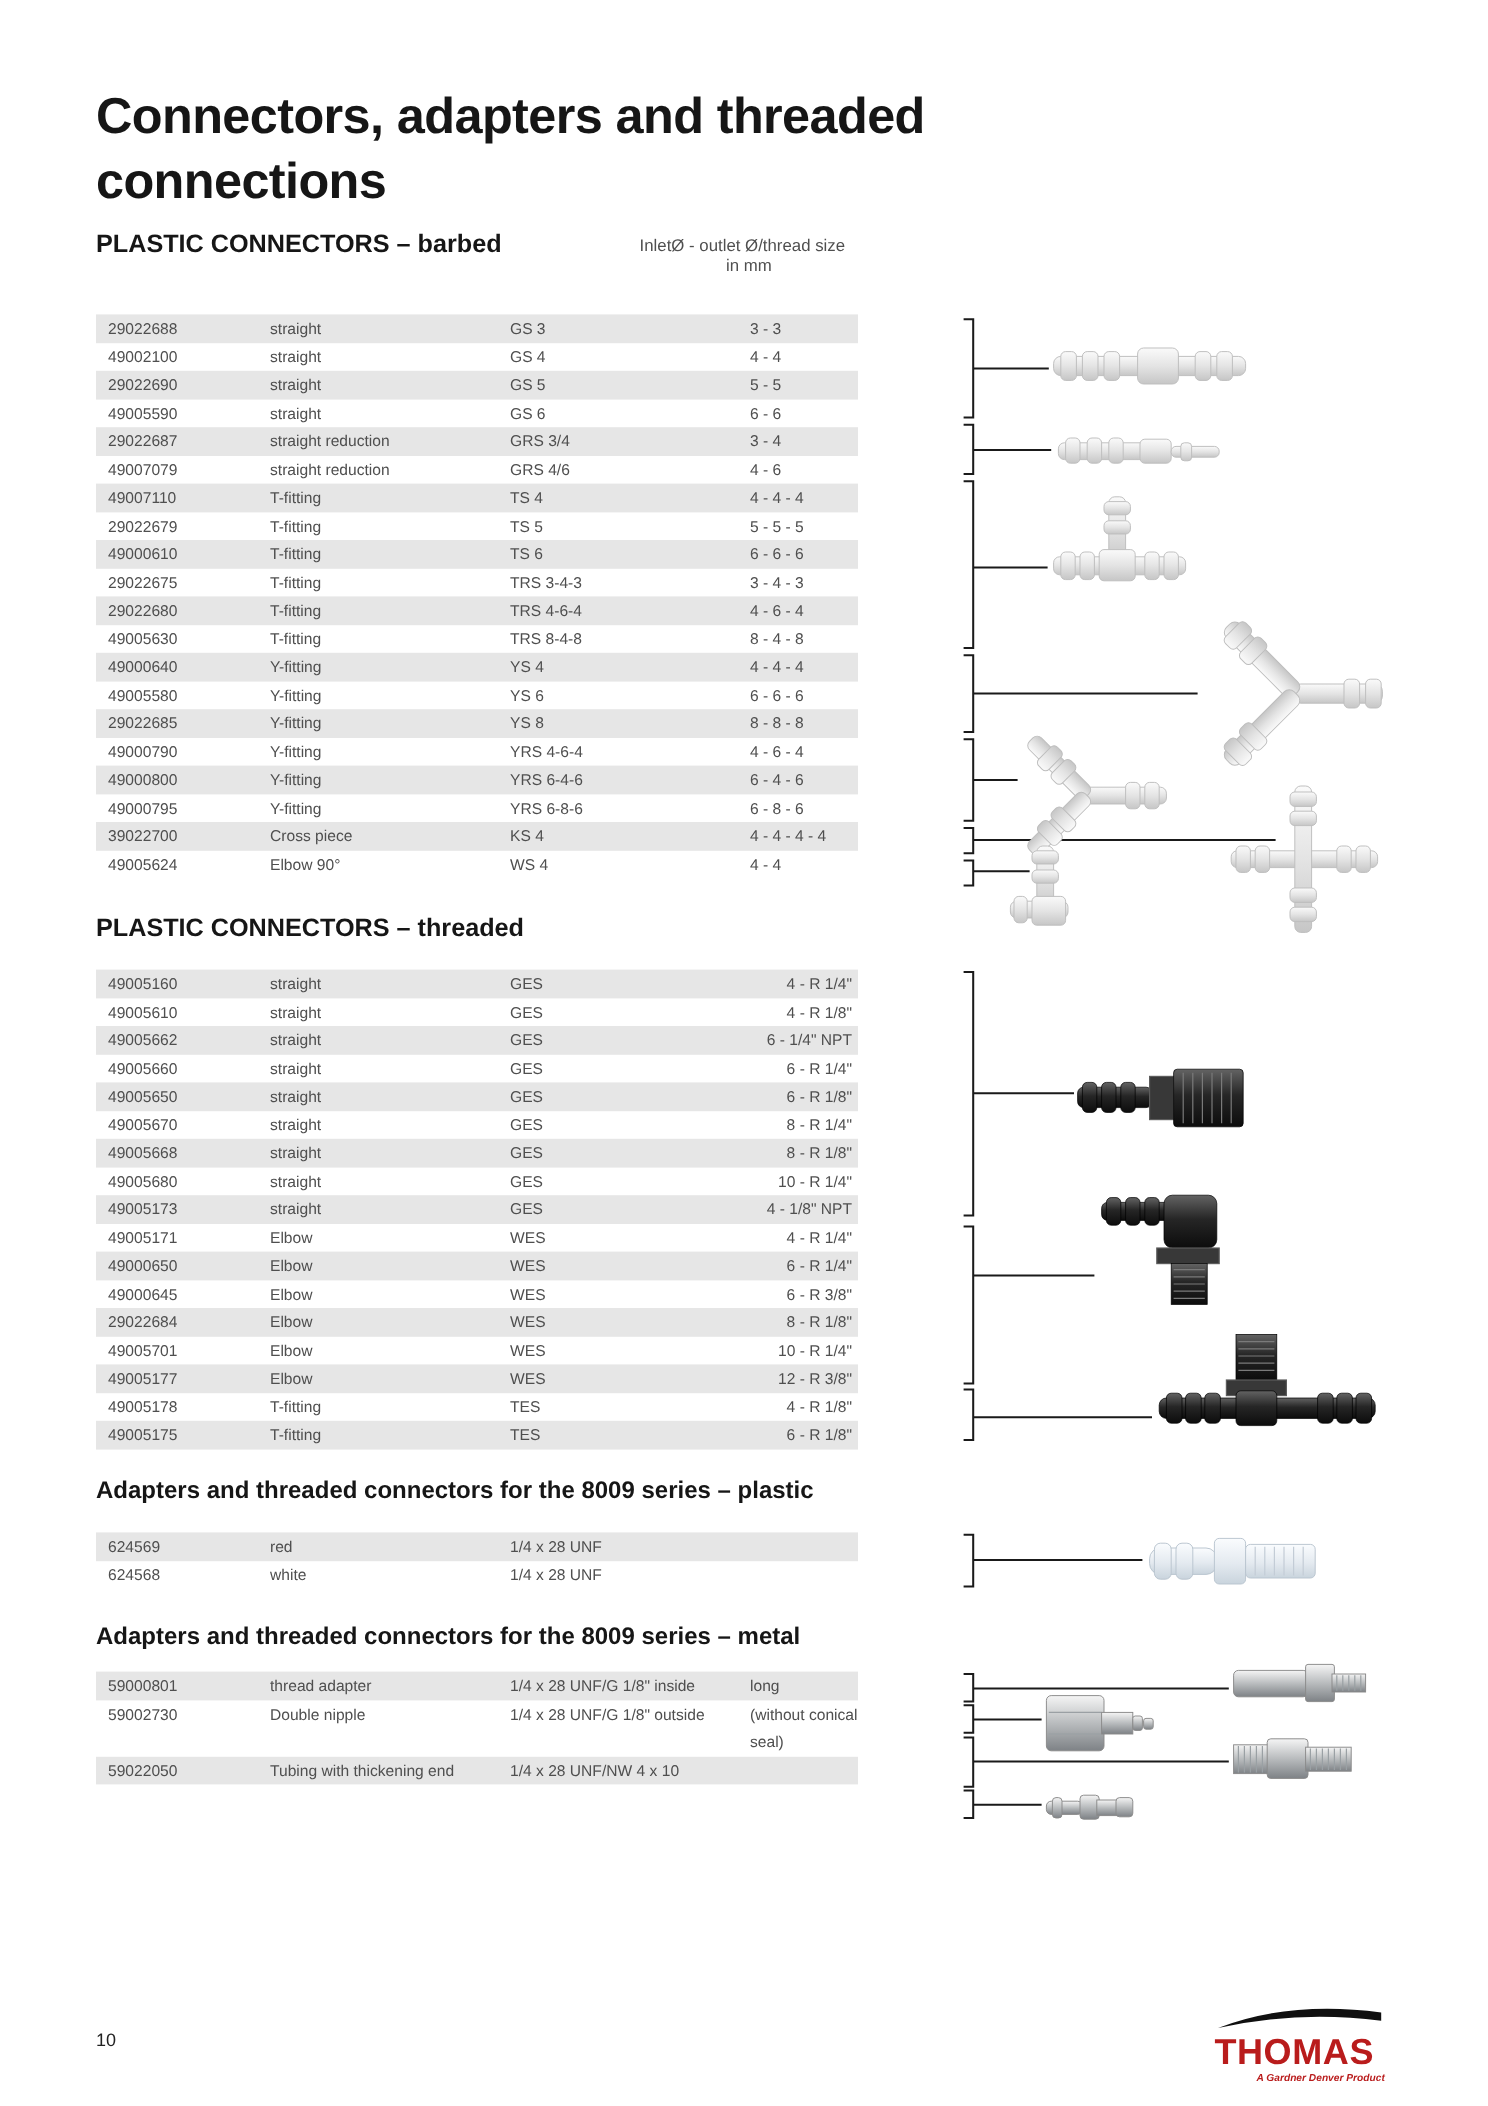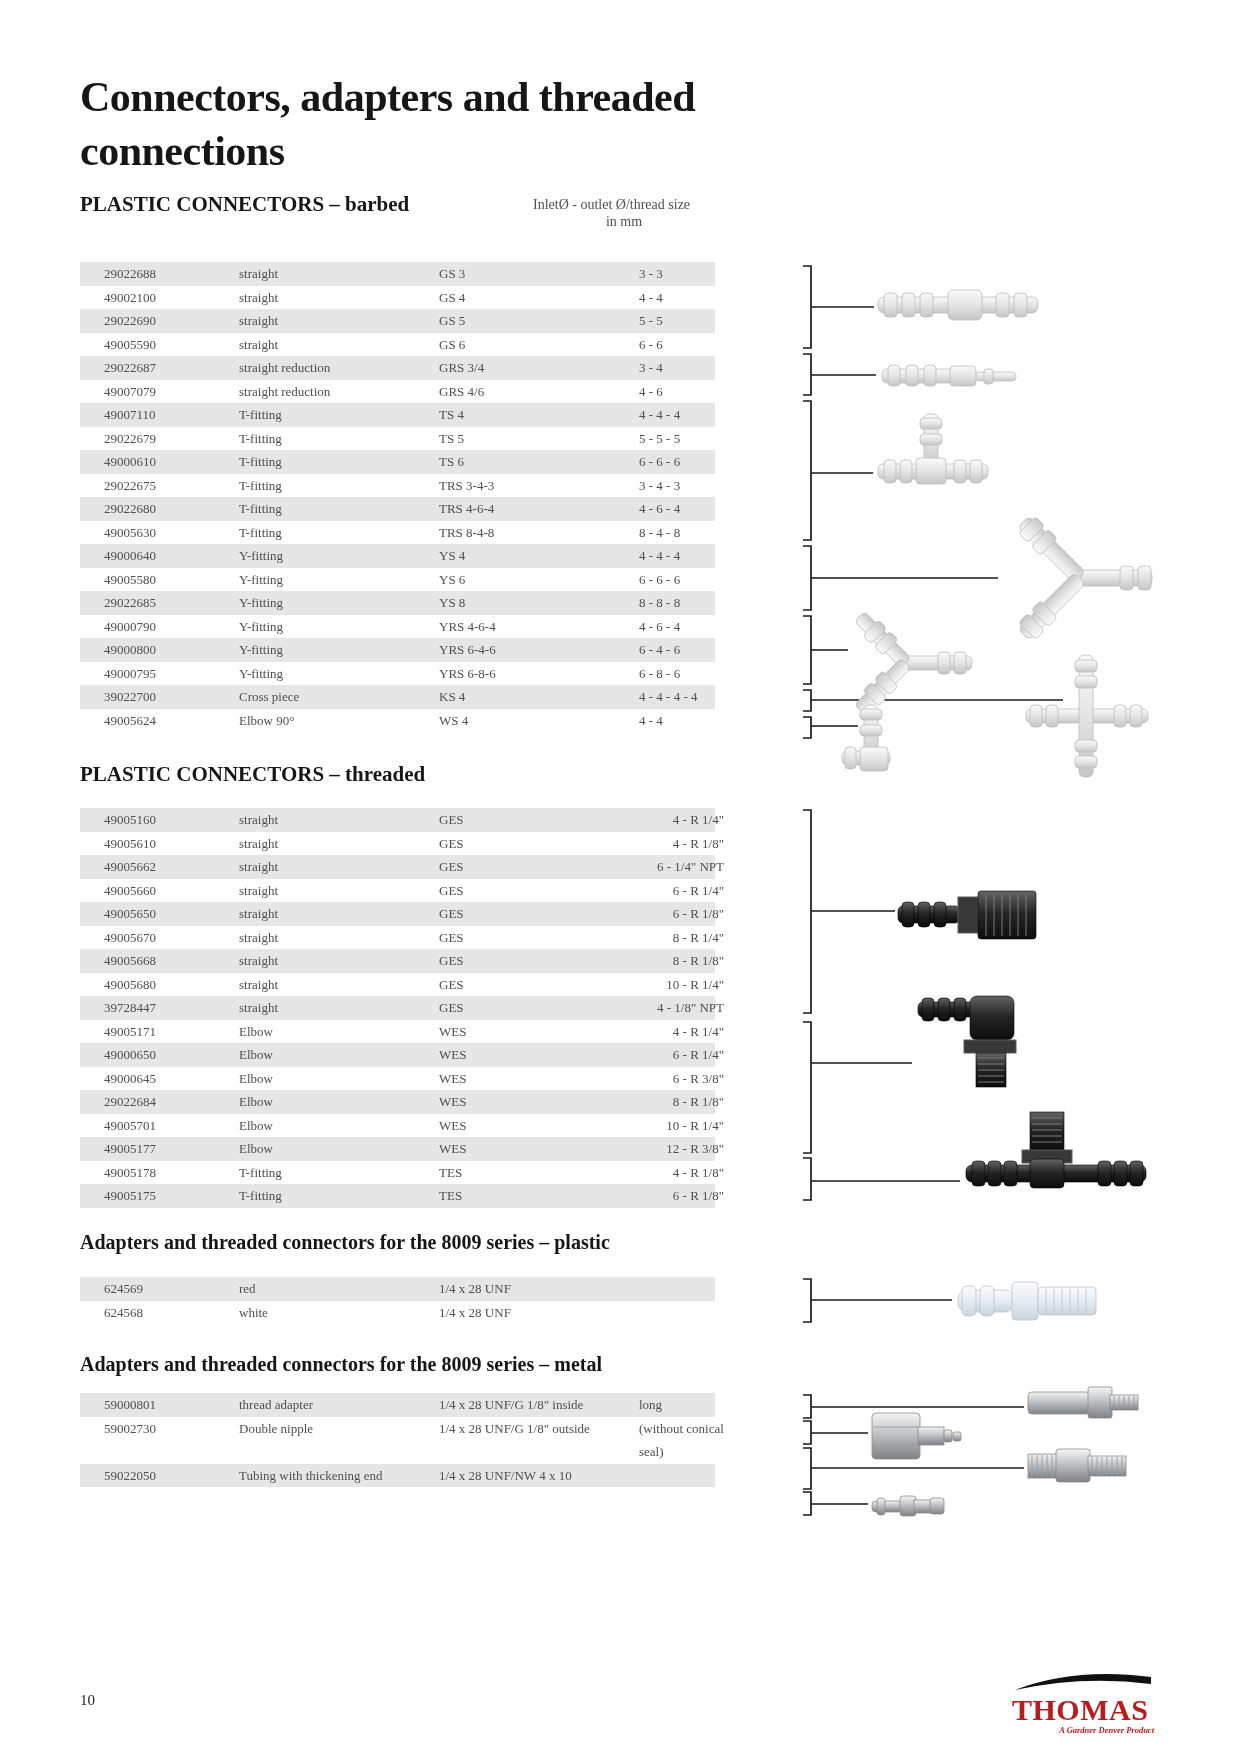--- a/index.html
+++ b/index.html
@@ -1,31 +1,31 @@
 <!DOCTYPE html>
 <html><head>
 <meta charset="utf-8">
 <style>
   html,body{margin:0;padding:0;background:#fff;}
   .page{position:relative;width:1240px;height:1755px;background:#fff;overflow:hidden;
-        font-family:Liberation Serif, serif;}
+        font-family:Liberation Sans, sans-serif;}
   .h-main{position:absolute;left:80px;top:70px;font-size:42px;font-weight:700;color:#161616;
           line-height:54px;letter-spacing:-0.5px;}
   .h-sec{position:absolute;left:80px;font-weight:700;color:#161616;white-space:nowrap;}
   #h1{top:192px;font-size:21px;}
   #h2{top:762px;font-size:21px;}
   #h3{top:1231px;font-size:20px;}
   #h4{top:1353px;font-size:20px;}
   .col-header{position:absolute;left:533px;top:196px;width:182px;font-size:14px;color:#4f4f4f;line-height:17px;}
   .col-header .l2{text-align:center;}
   .table{position:absolute;left:80px;width:635px;z-index:1;}
   .row{display:flex;min-height:23.5px;line-height:23.5px;font-size:13px;color:#4f4f4f;}
   .row:nth-child(odd){background:#e6e6e6;}
   .c{flex:none;}
-  .c1{width:135px;padding-left:24px;}
+  .c1{width:135px;padding-left:10px;}
   .c2{width:200px;}
   .c3{width:200px;}
   .c4{width:85px;}
   .t1{top:262px;}
   .t2{top:808px;}
   .t2 .c4{text-align:right;}
   .t3{top:1277px;}
   .t4{top:1393px;}
   .t4 .c4{width:95px;}
   .overlay{position:absolute;left:0;top:0;z-index:5;pointer-events:none;}
@@ -230,21 +230,21 @@
       <div class="c c3">GES</div>
       <div class="c c4">8 - R 1/8"</div>
     </div>
       <div class="row">
       <div class="c c1">49005680</div>
       <div class="c c2">straight</div>
       <div class="c c3">GES</div>
       <div class="c c4">10 - R 1/4"</div>
     </div>
       <div class="row">
-      <div class="c c1">39728447</div>
+      <div class="c c1">49005173</div>
       <div class="c c2">straight</div>
       <div class="c c3">GES</div>
       <div class="c c4">4 - 1/8" NPT</div>
     </div>
       <div class="row">
       <div class="c c1">49005171</div>
       <div class="c c2">Elbow</div>
       <div class="c c3">WES</div>
       <div class="c c4">4 - R 1/4"</div>
     </div>

